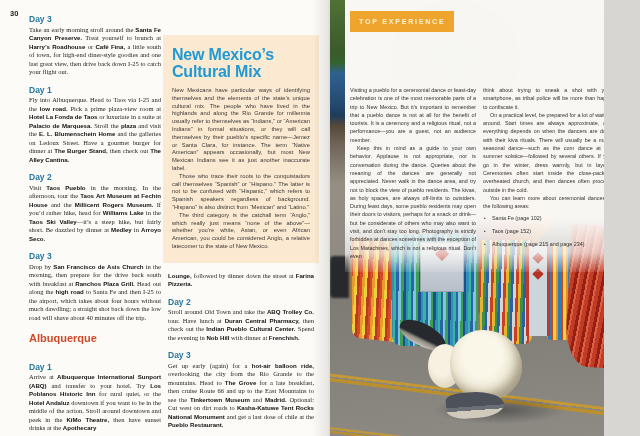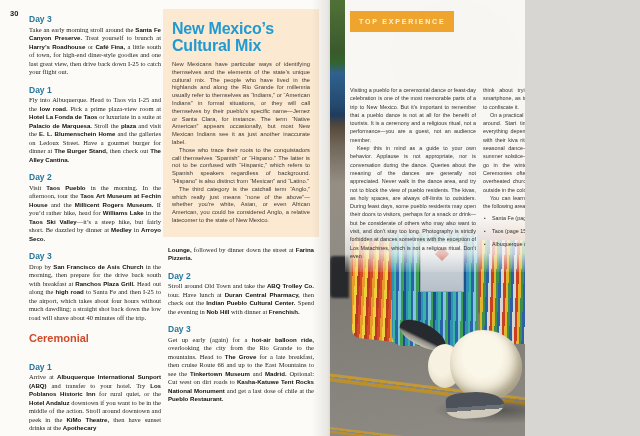--- a/index.html
+++ b/index.html
@@ -1,24 +1,24 @@
 <!DOCTYPE html>
 <html><head>
 <meta charset="utf-8">
 <style>
   html,body{margin:0;padding:0;background:#d8d6d2;}
-  .spread{position:relative;width:525px;height:436px;overflow:hidden;background:#b91c1c;font-family:"Liberation Sans",sans-serif;}
+  .spread{position:relative;width:604px;height:436px;overflow:hidden;background:#b91c1c;font-family:"Liberation Sans",sans-serif;}
 
   
   .page-left{position:absolute;left:0;top:0;width:330px;height:436px;background:#fcfbf8;}
   .pn-left{position:absolute;left:10px;top:9px;font:bold 7.5px "Liberation Sans",sans-serif;color:#1c1c1a;}
   .spine{position:absolute;left:312px;top:0;width:18px;height:436px;background:linear-gradient(to right,rgba(0,0,0,0) 0%,rgba(60,50,40,0.10) 85%,rgba(60,50,40,0.16) 100%);}
 
   .colA{position:absolute;left:29px;top:14px;width:132px;}
-  .colB{position:absolute;left:163px;top:9px;width:156px;}
+  .colB{position:absolute;left:163px;top:35px;width:156px;}
 
   .itin p{font:6.5px/8.5px "Liberation Serif",serif;color:#242320;text-align:justify;margin:0;}
   .itin b{font-family:"Liberation Sans",sans-serif;font-weight:700;font-size:6.1px;color:#111;}
   h3.day{font:bold 8.5px/10px "Liberation Sans",sans-serif;color:#27789f;margin:8px 0 1.5px;}
   .colA h3.day:first-child{margin-top:0;}
   h2.city{font:bold 11px/12.5px "Liberation Sans",sans-serif;color:#cf4a28;margin:10px 0 0;}
   h2.city + h3.day{margin-top:17px;}
 
   .box{background:#fbe9d2;padding:11px 9px 12px;}
   .box h2{font:bold 16px/17px "Liberation Sans",sans-serif;color:#1f9ad2;margin:0 0 7px;letter-spacing:-0.2px;}
@@ -92,21 +92,21 @@
 
       <h3 class="day">Day 1</h3>
       <p>Fly into Albuquerque. Head to Taos via I-25 and the <b>low road.</b> Pick a prime plaza-view room at <b>Hotel La Fonda de Taos</b> or luxuriate in a suite at <b>Palacio de Marquesa.</b> Stroll the <b>plaza</b> and visit the <b>E. L. Blumenschein Home</b> and the galleries on Ledoux Street. Have a gourmet burger for dinner at <b>The Burger Stand,</b> then check out <b>The Alley Cantina.</b></p>
 
       <h3 class="day">Day 2</h3>
       <p>Visit <b>Taos Pueblo</b> in the morning. In the afternoon, tour the <b>Taos Art Museum at Fechin House</b> and the <b>Millicent Rogers Museum.</b> If you’d rather hike, head for <b>Williams Lake</b> in the <b>Taos Ski Valley</b>—it’s a steep hike, but fairly short. Be dazzled by dinner at <b>Medley</b> in <b>Arroyo Seco.</b></p>
 
       <h3 class="day">Day 3</h3>
       <p>Drop by <b>San Francisco de Asis Church</b> in the morning, then prepare for the drive back south with breakfast at <b>Ranchos Plaza Grill.</b> Head out along the <b>high road</b> to Santa Fe and then I-25 to the airport, which takes about four hours without much dawdling; a straight shot back down the low road will shave about 40 minutes off the trip.</p>
 
-      <h2 class="city">Ceremonial</h2>
+      <h2 class="city">Albuquerque</h2>
       <h3 class="day">Day 1</h3>
       <p>Arrive at <b>Albuquerque International Sunport (ABQ)</b> and transfer to your hotel. Try <b>Los Poblanos Historic Inn</b> for rural quiet, or the <b>Hotel Andaluz</b> downtown if you want to be in the middle of the action. Stroll around downtown and peek in the <b>KiMo Theatre,</b> then have sunset drinks at the <b>Apothecary</b></p>
     </div>
 
     <div class="colB">
       <div class="box">
         <h2>New Mexico’s Cultural Mix</h2>
         <p>New Mexicans have particular ways of identifying themselves and the elements of the state’s unique cultural mix. The people who have lived in the highlands and along the Rio Grande for millennia usually refer to themselves as “Indians,” or “American Indians” in formal situations, or they will call themselves by their pueblo’s specific name—Jemez or Santa Clara, for instance. The term “Native American” appears occasionally, but most New Mexican Indians see it as just another inaccurate label.</p>
         <p>Those who trace their roots to the conquistadors call themselves “Spanish” or “Hispano.” The latter is not to be confused with “Hispanic,” which refers to Spanish speakers regardless of background. “Hispano” is also distinct from “Mexican” and “Latino.”</p>
         <p>The third category is the catchall term “Anglo,” which really just means “none of the above”—whether you’re white, Asian, or even African American, you could be considered Anglo, a relative latecomer to the state of New Mexico.</p>

